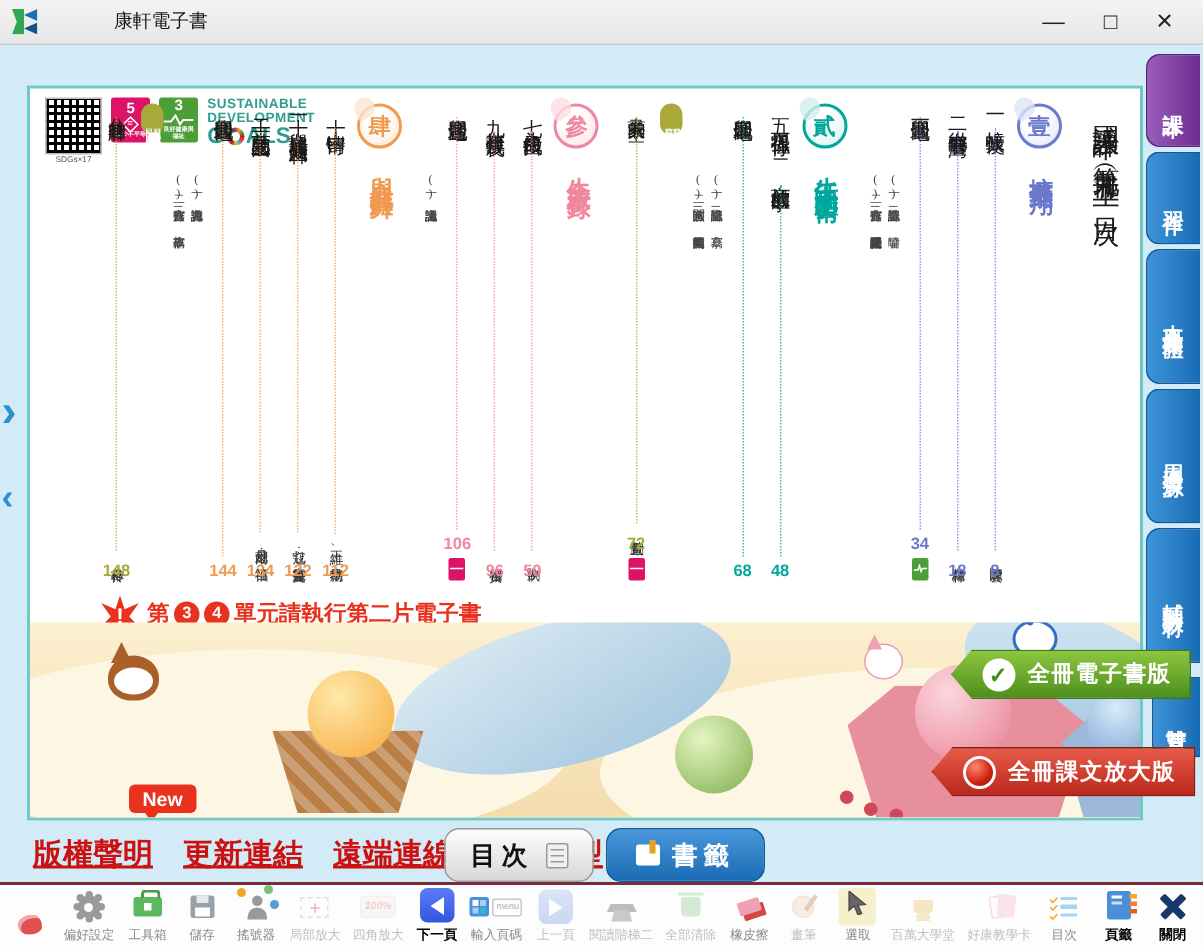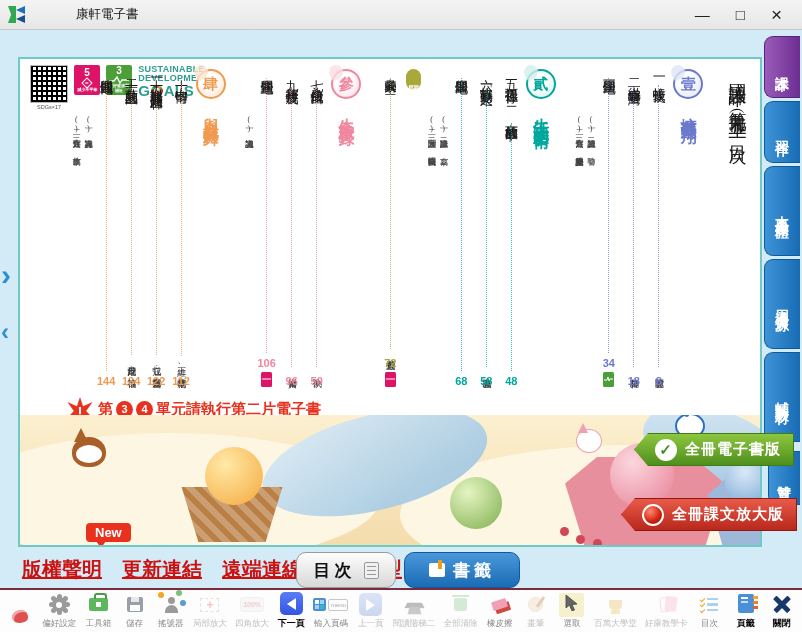--- a/index.html
+++ b/index.html
@@ -150,21 +150,21 @@
     font-weight:bold;display:flex;align-items:center;justify-content:center;flex:none;}
   .rdc{width:22px;height:22px;border-radius:50%;border:2px solid #fff;flex:none;
     background:radial-gradient(circle at 35% 30%,#ff8a70,#d02010 60%,#8f0f08);}
 
   
   .links{position:absolute;left:22px;top:556px;display:flex;gap:20px;}
   .flink{color:#cc1111;font-size:20px;font-weight:bold;text-decoration:underline;cursor:pointer;}
   .btab{position:absolute;top:552px;height:36px;border-radius:10px;display:flex;align-items:center;
     justify-content:center;gap:8px;font-size:17px;font-weight:bold;cursor:pointer;letter-spacing:4px;}
   .btab.toc{left:296px;width:100px;background:linear-gradient(#fdfdfd,#d8d8d8);border:1px solid #9a9a9a;color:#111;}
-  .btab.bm{left:404px;width:116px;background:linear-gradient(#4a97da,#1b6cb5);border:1px solid #0f5a9c;color:#fff;text-align:right;}
+  .btab.bm{left:404px;width:106px;background:linear-gradient(#4a97da,#1b6cb5);border:1px solid #0f5a9c;color:#fff;text-align:right;}
   .nbico{width:15px;height:17px;background:#f0f0f0;border:1px solid #999;border-radius:2px;position:relative;flex:none;}
   .nbico::after{content:"";position:absolute;left:2px;top:3px;width:9px;height:1.5px;background:#999;
     box-shadow:0 4px 0 #999,0 8px 0 #999;}
   .bmico{width:16px;height:14px;background:#fff;border-radius:2px;position:relative;flex:none;}
   .bmico::after{content:"";position:absolute;right:3px;top:-3px;width:4px;height:9px;background:#e8a020;}
 
   
   .toolbar{position:absolute;left:0;bottom:0;width:100%;height:44px;background:#fdfdfd;
     border-top:2px solid #7a2c3a;display:flex;align-items:flex-end;justify-content:space-around;
     padding:0 2px 2px 2px;}
@@ -346,27 +346,20 @@
           <span class="udec"></span>
           <div class="ubadge">貳</div>
           <div class="uname vt">生活中的藝術</div>
         </div>
         <div class="lcol">
           <span class="lno vt">五</span>
           <span class="lti vt">它抓得住你──商標的故事</span>
           <span class="leader"></span>
           <span class="lpg">48</span>
         </div>
-        <div class="lcol">
-          <span class="lno vt">六</span>
-          <span class="lti vt">故事「動」起來</span>
-          <span class="leader"></span>
-          <span class="lau vt">游珮芸</span>
-          <span class="lpg">58</span>
-        </div>
         <div class="mapg">
           <div class="lcol">
             <span class="lti vt">學習地圖二</span>
             <span class="leader"></span>
             <span class="lpg">68</span>
           </div>
           <div class="subcol">
               <span class="subtx vt">(一)認識修辭──摹寫</span>
             </div>
           <div class="subcol">
@@ -460,20 +453,31 @@
             <span class="lti vt">學習地圖四</span>
             <span class="leader"></span>
             <span class="lpg">144</span>
           </div>
           <div class="subcol">
               <span class="subtx vt">(一)認識古典詩</span>
             </div>
           <div class="subcol">
               <span class="subtx vt">(二)寫作有方法──故事寫作</span>
             </div>
+        </div>
+        <div class="mapg olv">
+          <div class="pillcol">
+            <span class="pill vt">閱讀階梯二</span>
+          </div>
+          <div class="lcol">
+            <span class="lti vt" style="font-size:12px;">分享的金牌</span>
+            <span class="leader"></span>
+            <span class="lau vt">林韋伶</span>
+            <span class="lpg">148</span>
+          </div>
         </div>
       </div>
 
       <div class="ugroup grn" style="margin-top:52px;">
         <div class="lcol xtr">
           
           
           
           
         </div>

